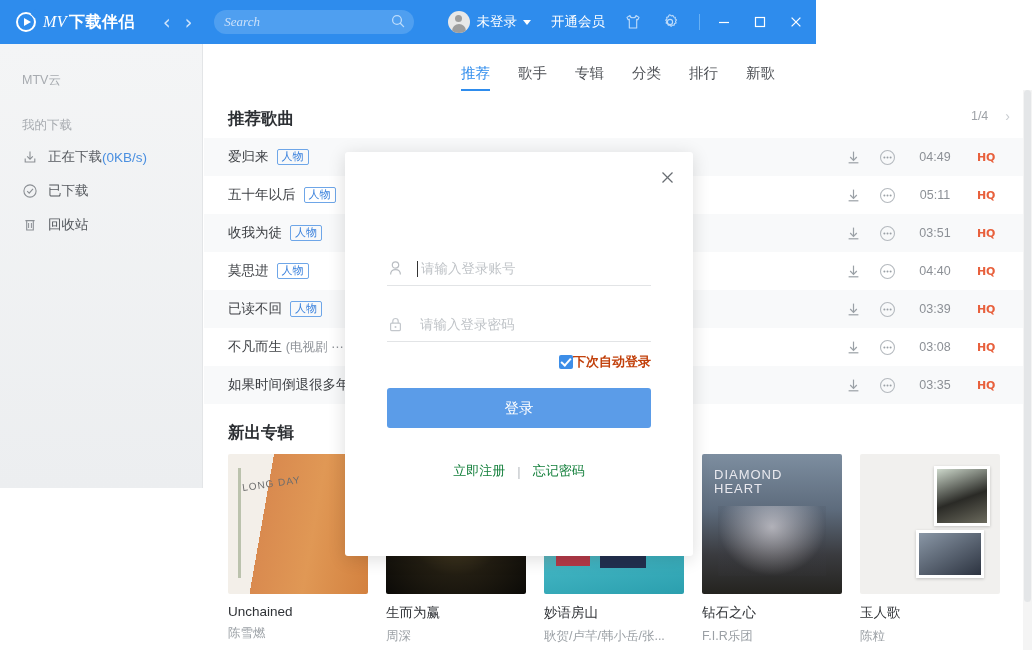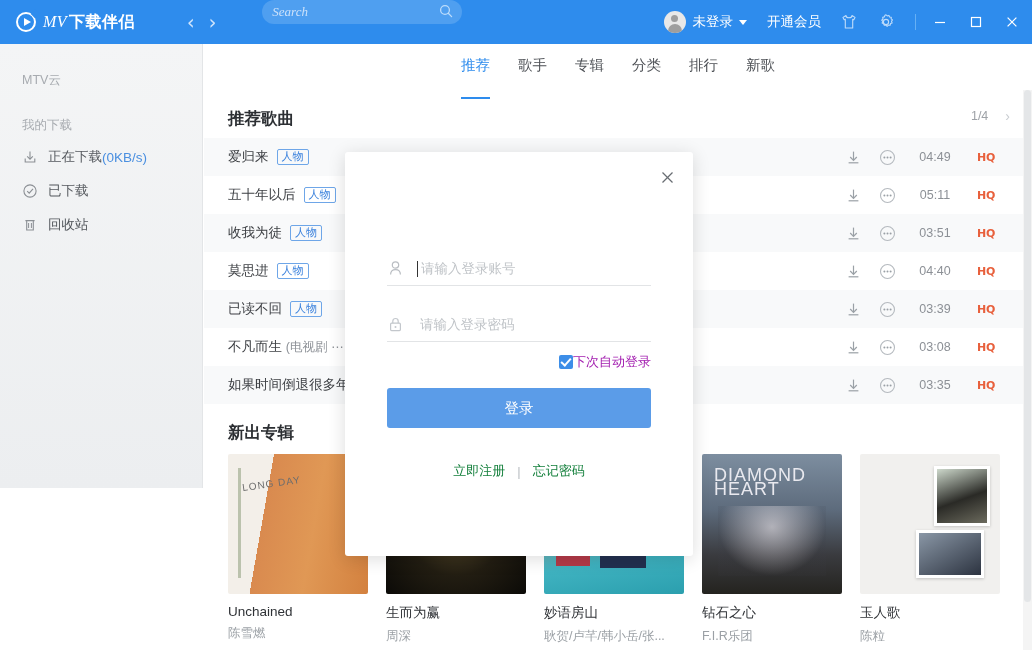--- a/index.html
+++ b/index.html
@@ -7,23 +7,23 @@
     width: 1032px; height: 650px;
     overflow: hidden;
     font-family: "Liberation Sans", "DejaVu Sans", sans-serif;
     background: #ffffff;
   }
   #app { position: relative; width: 1032px; height: 650px; overflow: hidden; }
 
   
   .titlebar {
     position: absolute; top: 0; left: 0;
-    width: 1032px; height: 44px;
+    width: 816px; height: 44px;
     background: #2e8ced;
-    display: flex;  gap: 24px;
+    display: flex; align-items: center;
   }
   .logo-wrap { display: flex; align-items: center; margin-left: 16px; }
   .logo-mark {
     width: 20px; height: 20px; border-radius: 50%;
     border: 2px solid #ffffff; position: relative; margin-right: 7px;
     flex: none;
   }
   .logo-mark::after {
     content: ""; position: absolute; left: 6px; top: 4px;
     border-left: 7px solid #ffffff;
@@ -131,21 +131,21 @@
   .main {
     position: absolute; top: 44px; left: 204px;
     width: 828px; height: 606px; background: #ffffff; overflow: hidden;
   }
   .tabs {
     height: 46px; display: flex; align-items: center;
     justify-content: center; gap: 28px; margin-top: 10px;
   }
   .tab {
     font-size: 14.5px; color: #4d5055; cursor: pointer;
-    position: relative; padding-bottom: 24px;
+    position: relative; padding-bottom: 8px;
   }
   .tab.active { color: #2e8ced; }
   .tab.active::after {
     content: ""; position: absolute; left: 0; right: 0; bottom: 0;
     height: 2px; background: #2e8ced;
   }
 
   .sec-head {
     display: flex; align-items: flex-start;
     padding: 8px 22px 0 24px;
@@ -292,21 +292,21 @@
   }
   .cbox {
     width: 14px; height: 14px; border-radius: 2px; background: #3d8ee8;
     position: relative; flex: none;
   }
   .cbox::after {
     content: ""; position: absolute; left: 4px; top: 1px;
     width: 4px; height: 8px; border: solid #fff;
     border-width: 0 2px 2px 0; transform: rotate(42deg);
   }
-  .auto-login .al-label { font-size: 13px; color: #a21caf; margin-left: 0; }
+  .auto-login .al-label { font-size: 13px; color: #c2410c; margin-left: 0; font-weight: bold; }
   .login-btn {
     position: absolute; left: 42px; top: 236px;
     width: 264px; height: 40px; border-radius: 3px;
     background: #5b9ce8; color: #ffffff; font-size: 14.5px;
     display: flex; align-items: center; justify-content: center;
     cursor: pointer; border: none;
     font-family: "Liberation Sans", "DejaVu Sans", sans-serif;
   }
   .modal-links {
     position: absolute; left: 0; right: 0; top: 310px;
@@ -622,21 +622,21 @@
         <div class="alb-title">生而为赢</div>
         <div class="alb-artist">周深</div>
       </div>
       <div class="album">
         <div class="cover cv3"></div>
         <div class="alb-title">妙语房山</div>
         <div class="alb-artist">耿贺/卢芊/韩小岳/张...</div>
       </div>
       <div class="album">
         <div class="cover cv4">
-            <span class="note" style="left:12px;top:14px;color:#e9e9ef;font-size:18px;letter-spacing:1px;transform:none;width:115px;line-height:14px;">DIAMOND HEART</span>
+            <span class="note" style="left:12px;top:14px;color:#e9e9ef;font-size:13px;letter-spacing:1px;transform:none;width:115px;line-height:14px;">DIAMOND HEART</span>
           </div>
         <div class="alb-title">钻石之心</div>
         <div class="alb-artist">F.I.R乐团</div>
       </div>
       <div class="album">
         <div class="cover cv5"></div>
         <div class="alb-title">玉人歌</div>
         <div class="alb-artist">陈粒</div>
       </div>
     </div>

